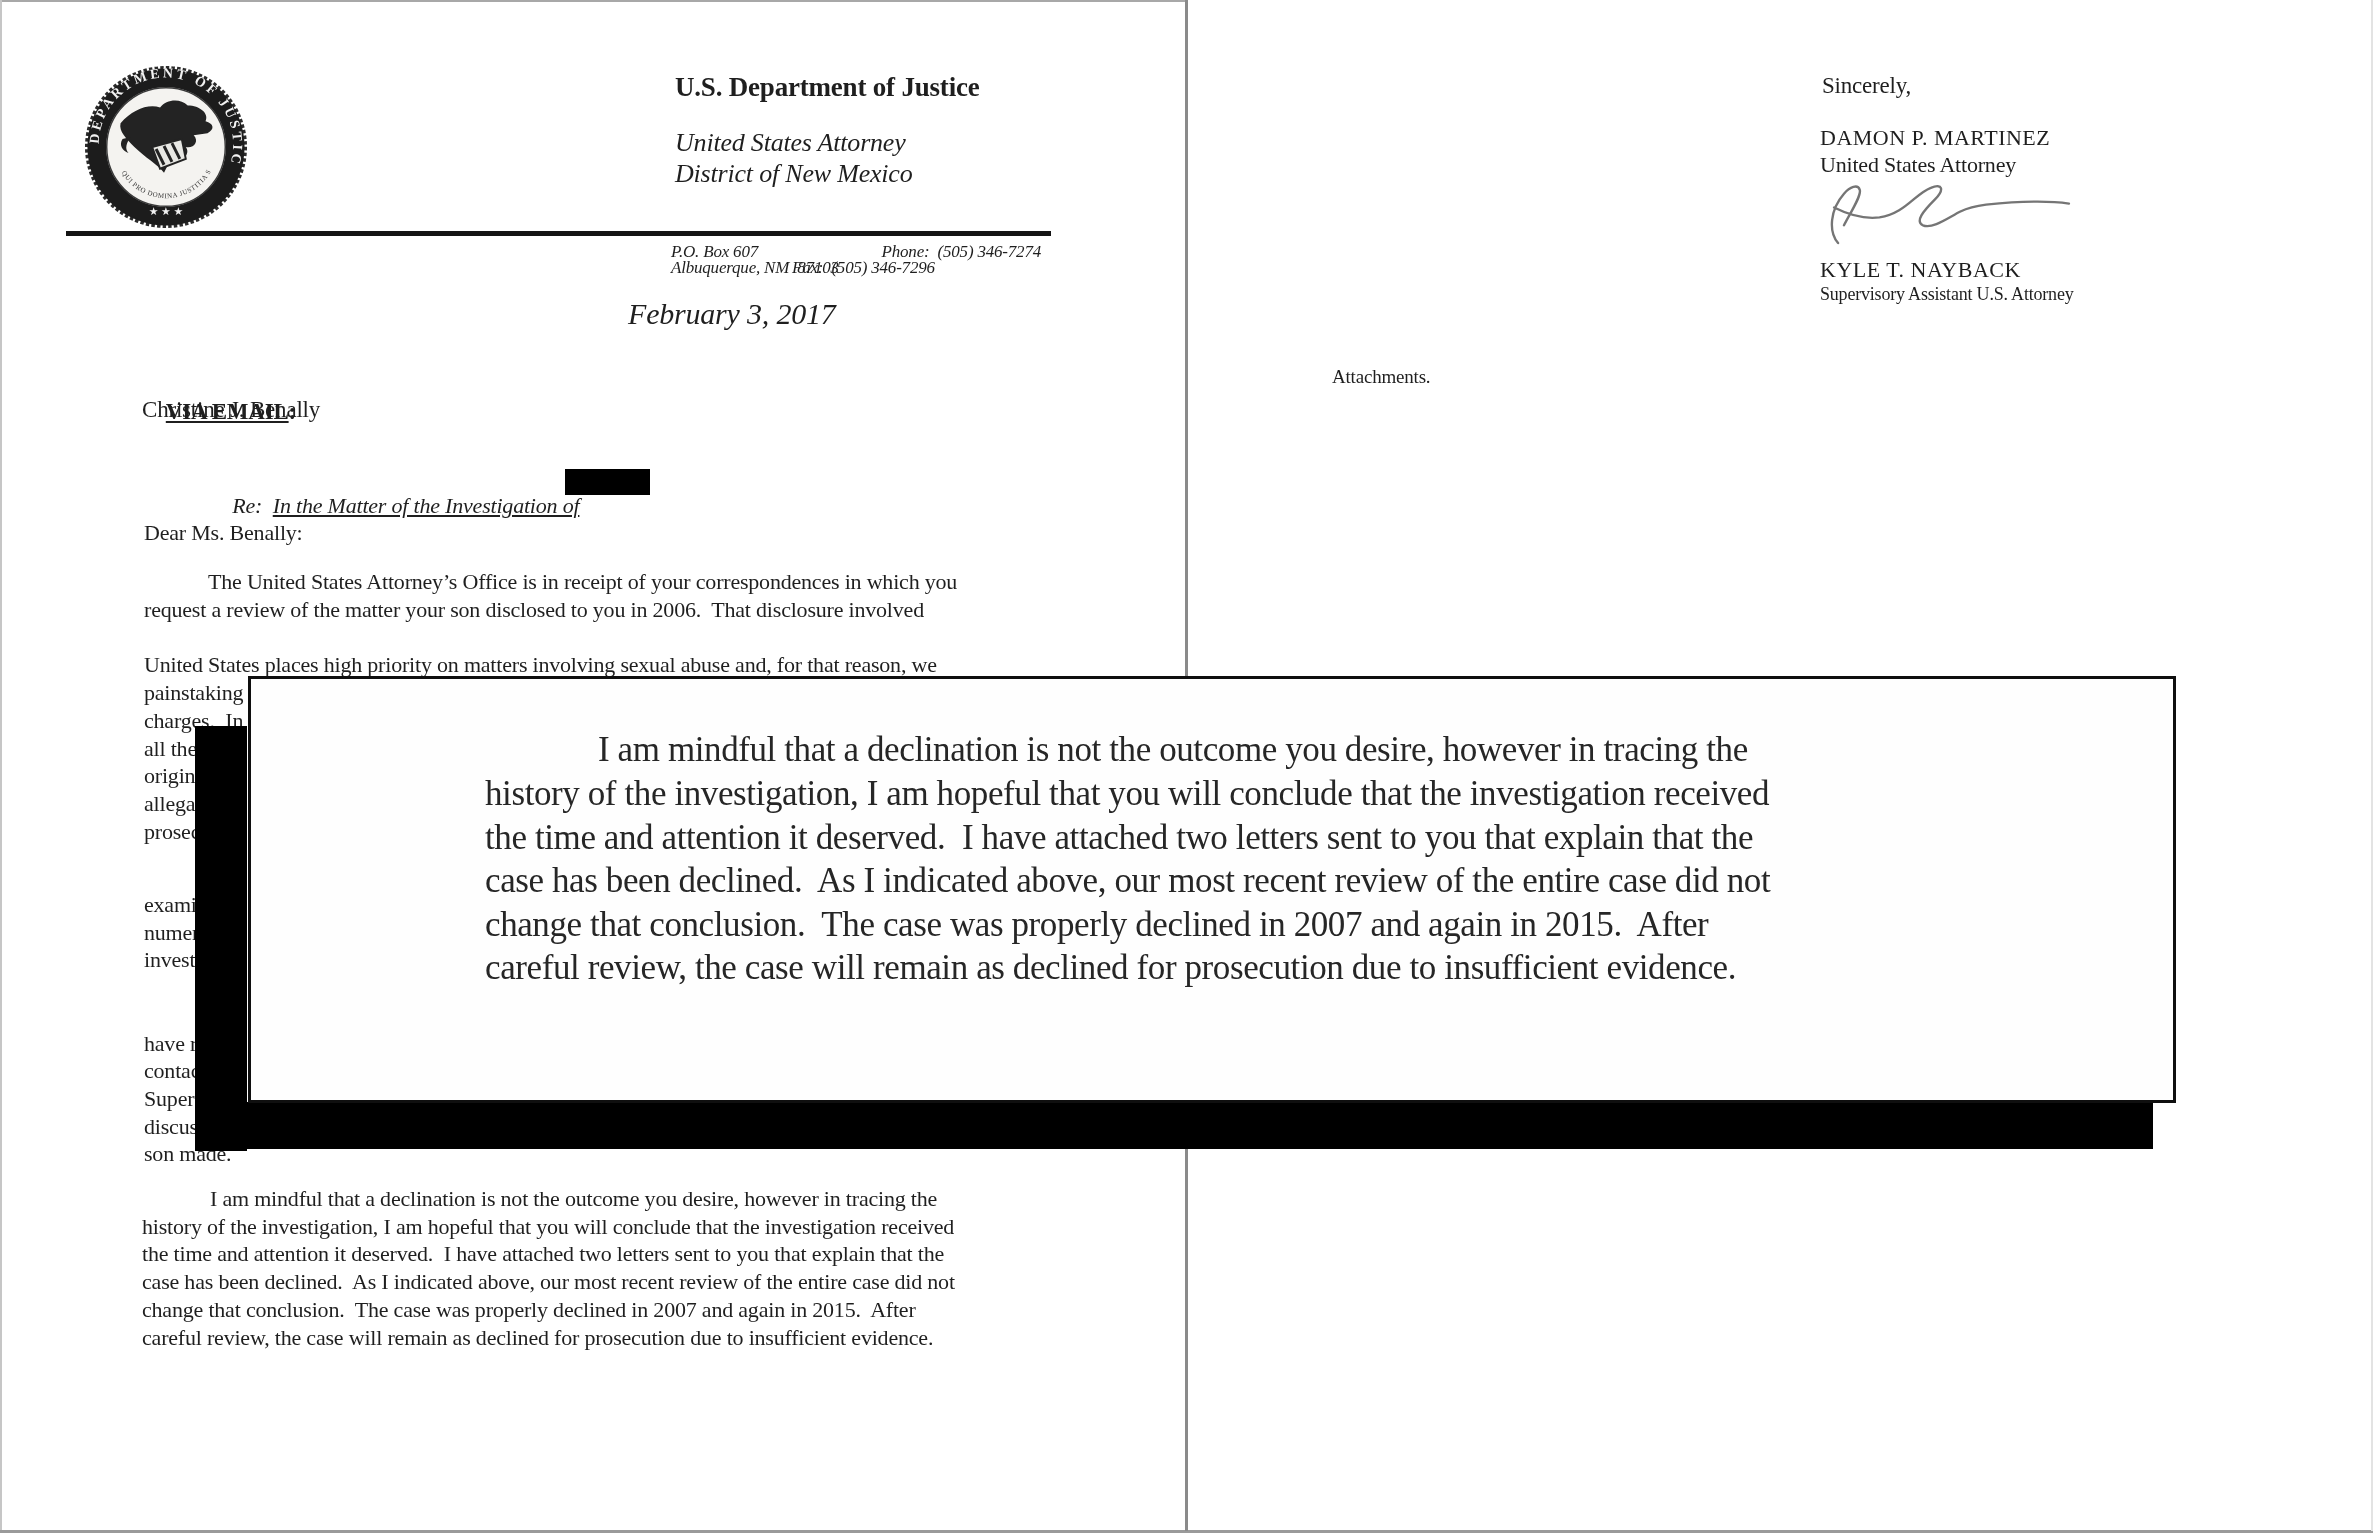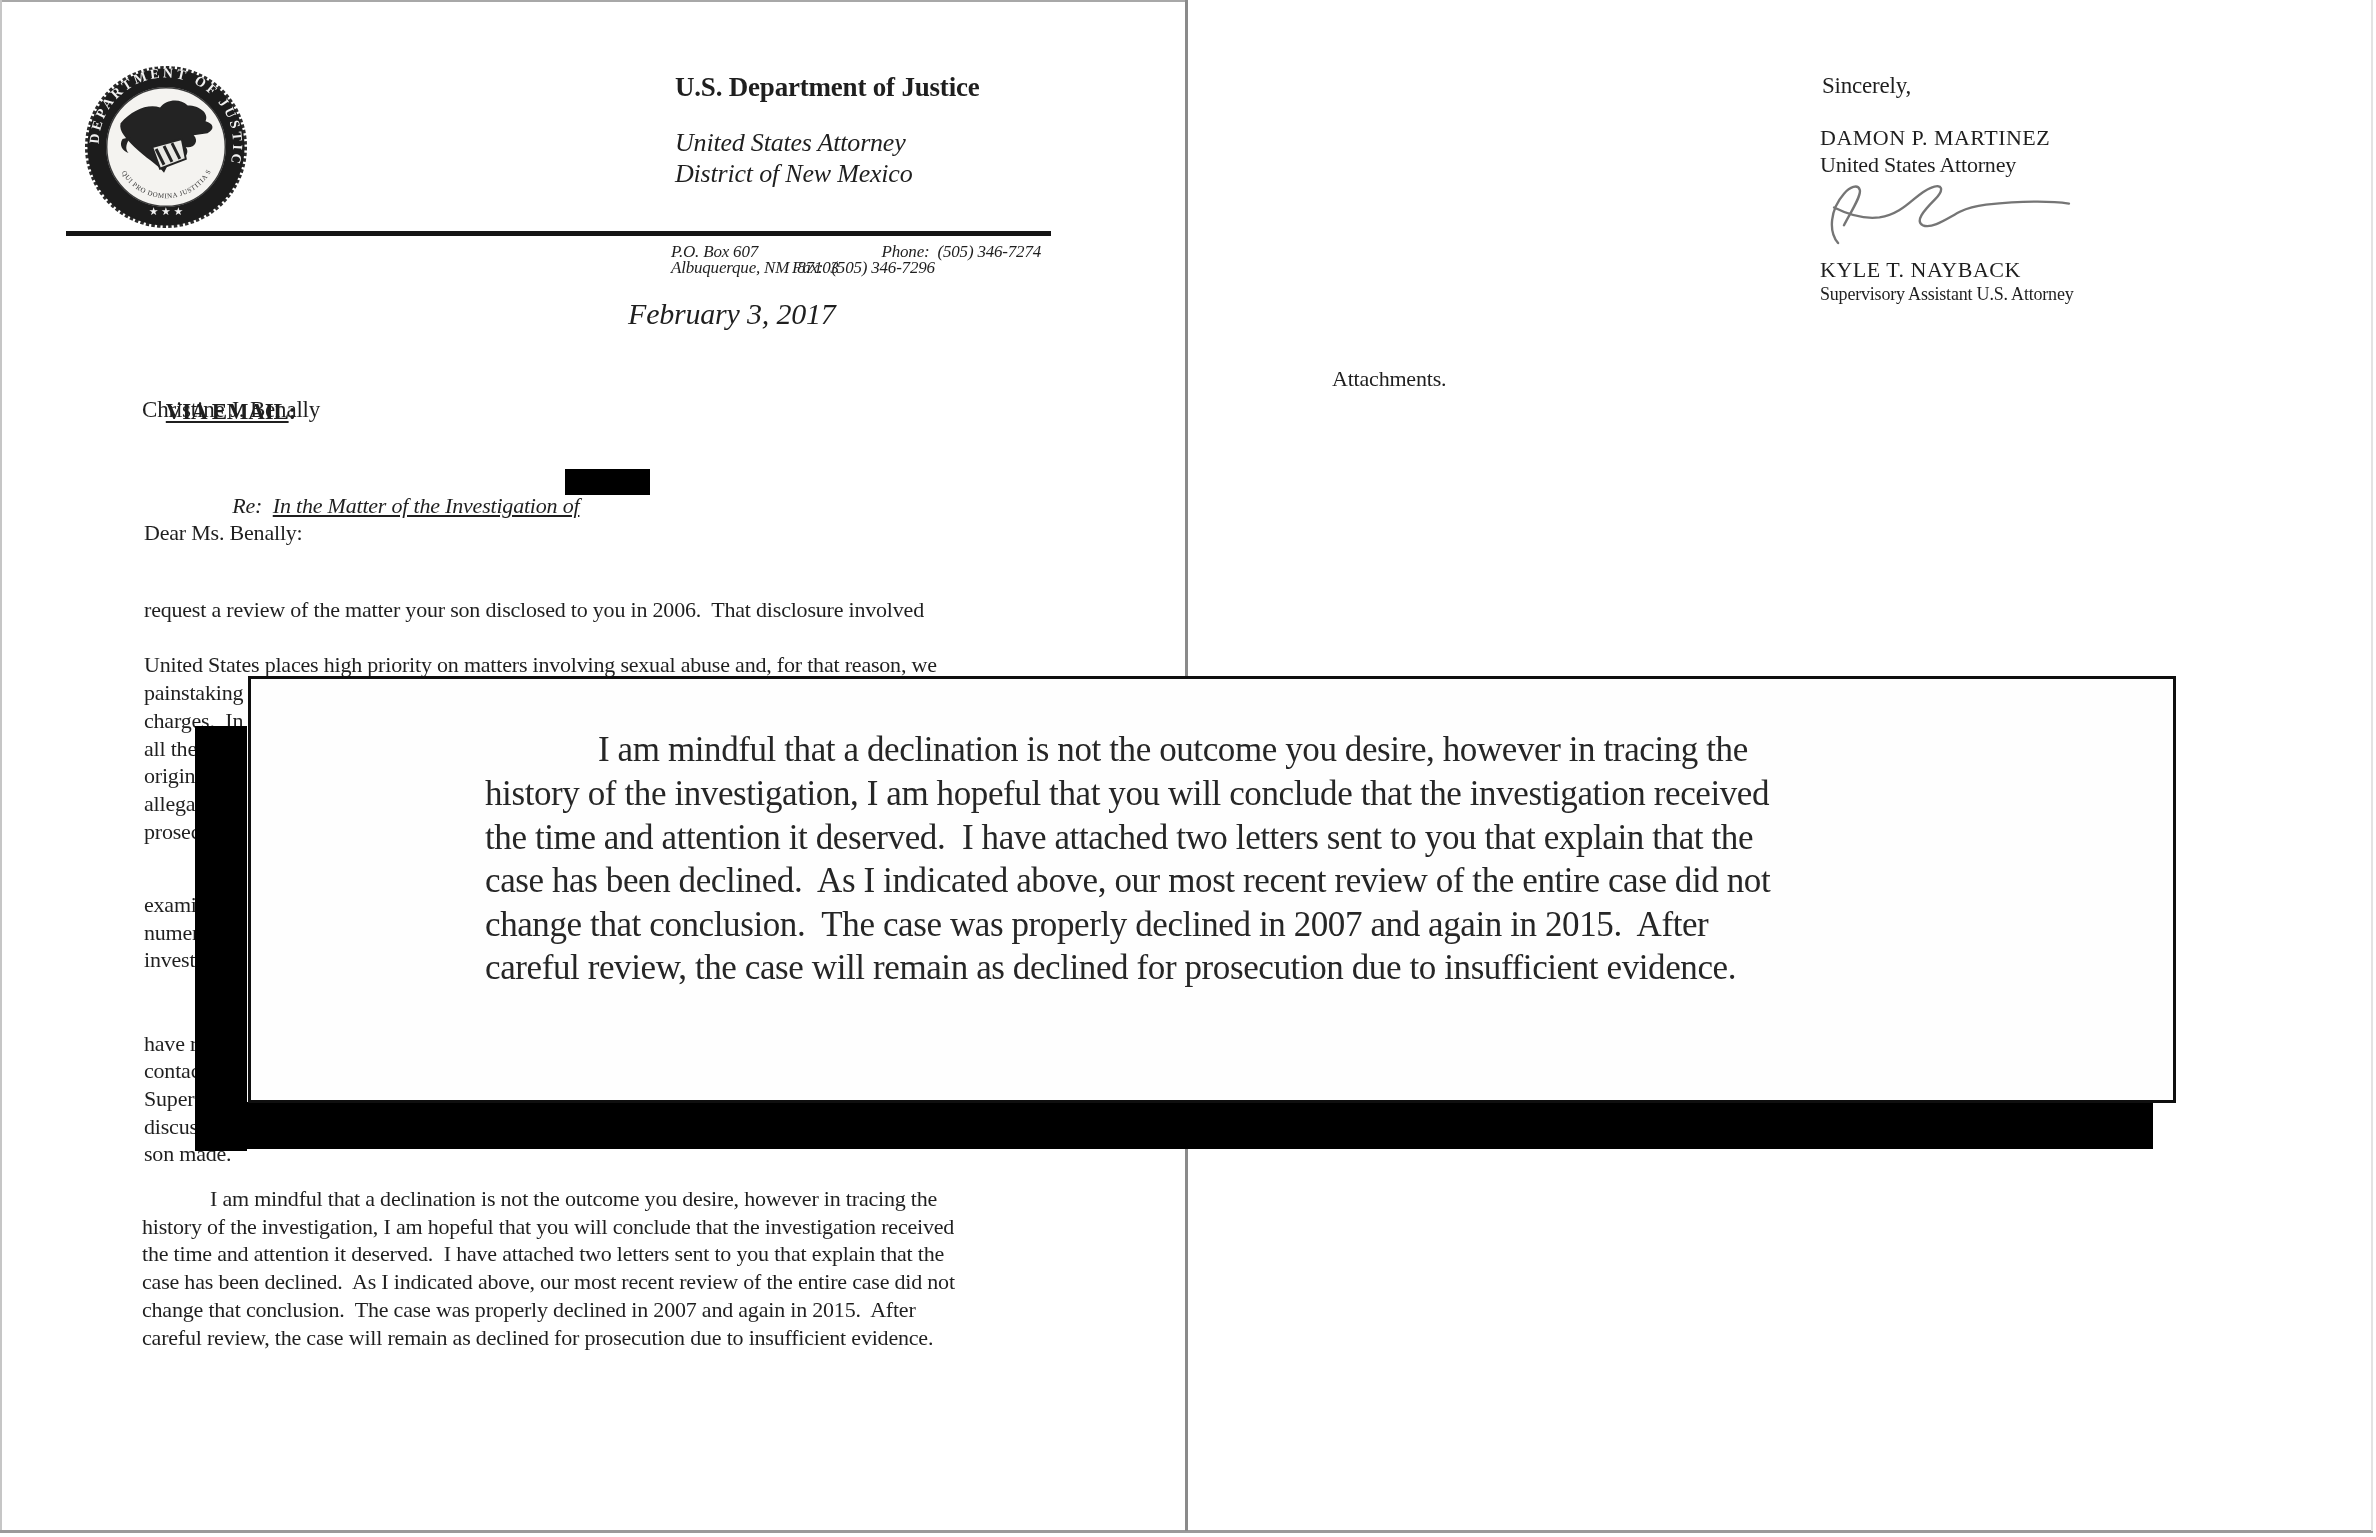--- a/index.html
+++ b/index.html
@@ -94,20 +94,21 @@
   </div>
   <div class="ln" style="left:142px;top:396px;font-size:23px;">Christine J. Benally</div>
 
   <div class="ln" style="left:211px;top:467px;font-size:22px;">
     <span class="it">Re:</span><span>  </span><span class="it ul">In the Matter of the Investigation of</span>
   </div>
   <div class="redact z2" style="left:565px;top:469px;width:85px;height:26px;"></div>
 
   <div class="ln" style="left:144px;top:520px;">Dear Ms. Benally:</div>
 
+  <div class="ln" style="left:208px;top:569px;">The United States Attorney’s Office is in receipt of your correspondences in which you</div>
   <div class="ln" style="left:144px;top:597px;">request a review of the matter your son disclosed to you in 2006.  That disclosure involved</div>
   <div class="ln" style="left:144px;top:652px;">United States places high priority on matters involving sexual abuse and, for that reason, we</div>
   <div class="ln" style="left:144px;top:680px;">painstaking</div>
   <div class="ln" style="left:144px;top:708px;">charges.  In</div>
 
   <div class="ln" style="left:144px;top:736px;">all the</div>
   <div class="ln" style="left:144px;top:763px;">origina</div>
   <div class="ln" style="left:144px;top:791px;">allega</div>
   <div class="ln" style="left:144px;top:819px;">prosec</div>
 
@@ -135,21 +136,21 @@
   <svg style="position:absolute;left:1820px;top:174px;" width="267" height="74" viewBox="0 0 270 75">
     <path d="M 18 70 C 8 58 10 36 24 20 C 30 13 38 10 40 16 C 42 22 30 40 24 52
              M 14 34 C 26 40 44 46 60 44 C 86 40 96 20 112 14 C 124 9 126 16 116 26
              C 104 38 96 48 104 52 C 114 56 130 44 142 38 C 152 33 160 32 168 31
              C 198 28 232 27 252 30" fill="none" stroke="#757575" stroke-width="2.4" stroke-linecap="round"></path>
   </svg>
 
   <div class="ln" style="left:1820px;top:257px;font-size:22px;letter-spacing:0.5px;">KYLE T. NAYBACK</div>
   <div class="ln" style="left:1820px;top:284px;font-size:18px;">Supervisory Assistant U.S. Attorney</div>
 
-  <div class="ln" style="left:1332px;top:366px;font-size:22px;">Attachments.</div>
+  <div class="ln" style="left:1332px;top:366px;font-size:19px;">Attachments.</div>
 
   <div class="redact z5" style="left:195px;top:726px;width:52px;height:425px;"></div>
   <div class="redact z5" style="left:195px;top:1102px;width:1958px;height:47px;"></div>
 
   <div class="overlay-box">
     <div class="overlay-ln" style="left:347px;top:51px;">I am mindful that a declination is not the outcome you desire, however in tracing the</div>
     <div class="overlay-ln" style="left:234px;top:95px;">history of the investigation, I am hopeful that you will conclude that the investigation received</div>
     <div class="overlay-ln" style="left:234px;top:139px;">the time and attention it deserved.  I have attached two letters sent to you that explain that the</div>
     <div class="overlay-ln" style="left:234px;top:182px;">case has been declined.  As I indicated above, our most recent review of the entire case did not</div>
     <div class="overlay-ln" style="left:234px;top:226px;">change that conclusion.  The case was properly declined in 2007 and again in 2015.  After</div>

